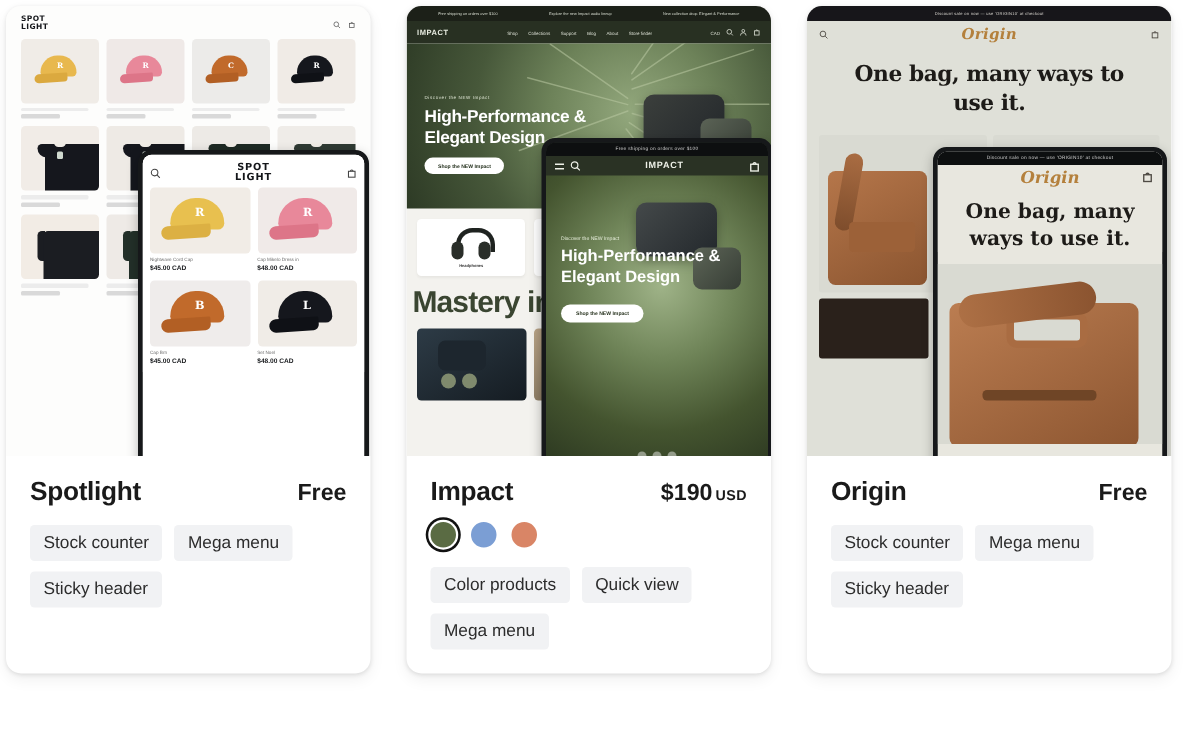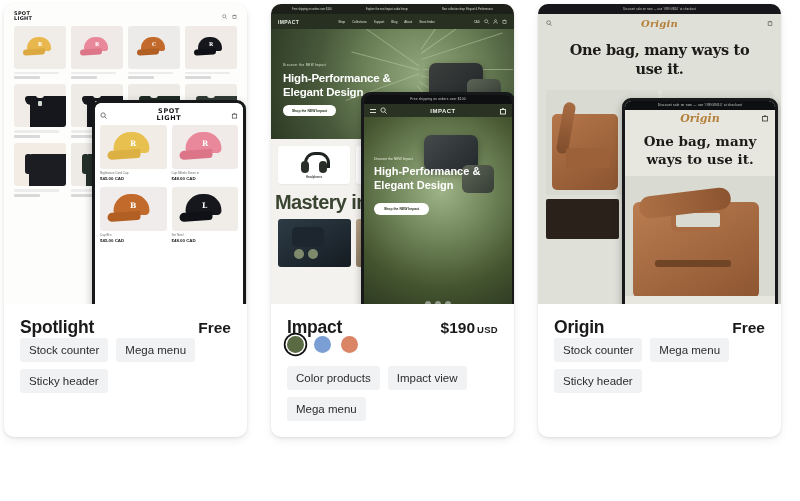--- a/index.html
+++ b/index.html
@@ -323,21 +323,21 @@
     font-size:13.5px; line-height:17.5px; color:#1d1b18;
   }
   .orp-photo { margin: 8px 0 0 0; height:120px; position:relative; overflow:hidden; }
 
   
   .body {
     padding: 13px 16px 16px 16px;
   }
   .title-row {
     display:flex; align-items:baseline; justify-content:space-between;
-    margin-bottom: 0;
+    margin-bottom: 12px;
   }
   .title {
     font-size: 17.5px; font-weight: 700; color:#1a1a1a; letter-spacing:-0.2px;
   }
   .price {
     font-size: 15.5px; font-weight: 700; color:#1a1a1a; white-space:nowrap;
   }
   .price .cur {
     font-size: 9.5px; font-weight: 700; color:#1a1a1a; margin-left:2px;
     letter-spacing:.3px;
@@ -761,21 +761,21 @@
           <span>$190</span><span class="cur">USD</span>
         </div>
       </div>
       <div class="swatches">
         <span class="sw sel" style="background:#5a6b43"></span>
         <span class="sw" style="background:#7b9ed4"></span>
         <span class="sw" style="background:#d98566"></span>
       </div>
       <div class="tags">
         <span class="tag">Color products</span>
-        <span class="tag">Impact view</span>
+        <span class="tag">Quick view</span>
         <span class="tag">Mega menu</span>
       </div>
     </div>
   </div>
 
   <div class="card">
     <div class="preview">
 
       <div class="or-site">
         <div class="or-ann">Discount sale on now — use 'ORIGIN10' at checkout</div>

